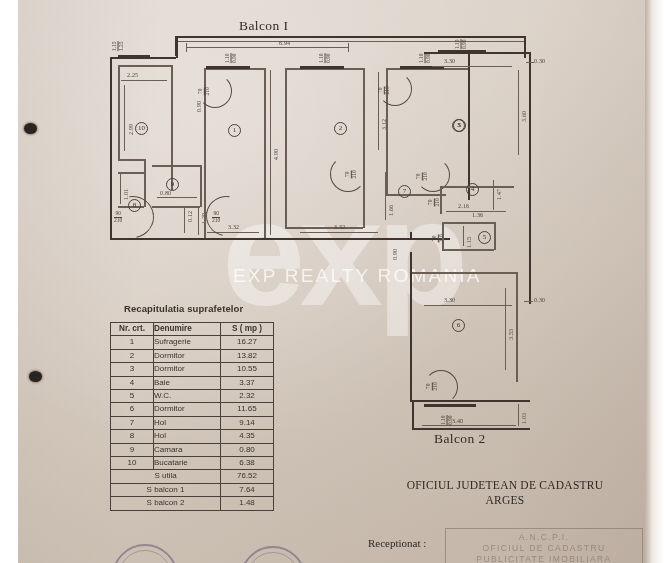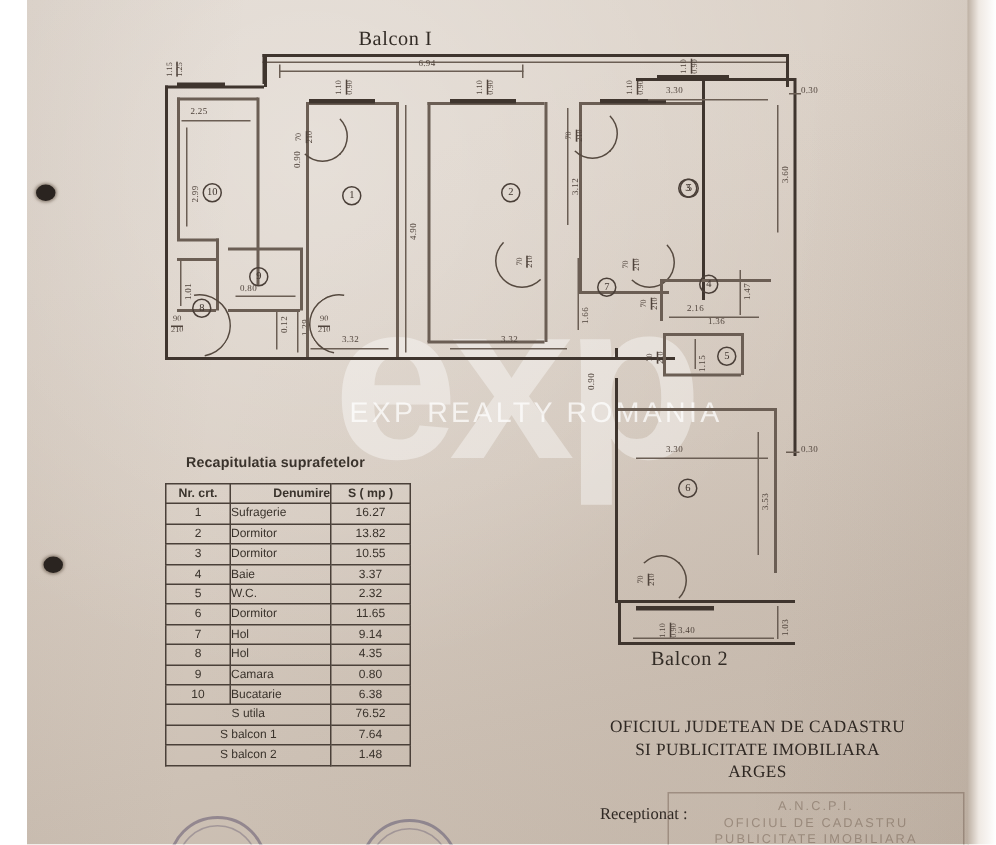--- a/index.html
+++ b/index.html
@@ -337,21 +337,21 @@
 
     <div class="balcon" style="left:434px;top:431px;">Balcon 2</div>
   </div>
 
   <div class="recapTitle" style="left:124px;top:303px;">Recapitulatia suprafetelor</div>
 
   <table class="recap" style="left:110px;top:322px;">
     <thead>
       <tr>
         <th class="c">Nr. crt.</th>
-        <th class="n" style="text-align:right">Denumire</th>
+        <th class="n" style="text-align:left">Denumire</th>
         <th class="s">S ( mp )</th>
       </tr>
     </thead>
     <tbody>
       <tr>
           <td class="c">1</td>
           <td class="n">Sufragerie</td>
           <td class="s">16.27</td>
         </tr>
       <tr>
@@ -410,25 +410,24 @@
         </tr>
       <tr>
           <td class="span" colspan="2">S balcon 2</td>
           <td class="s">1.48</td>
         </tr>
     </tbody>
   </table>
 
   <div class="office" style="left:360px;top:478px;width:290px;">
     <div>OFICIUL JUDETEAN DE CADASTRU</div>
-    <div>SI PUBLICITATE IMOBILIARA</div>
     <div>ARGES</div>
   </div>
 
-  <div class="recep" style="left:400px;top:537px;">Receptionat :</div>
+  <div class="recep" style="left:368px;top:537px;">Receptionat :</div>
 
   <div class="stampbox" style="left:445px;top:528px;width:196px;height:35px;">
     <div>A.N.C.P.I.</div>
     <div>OFICIUL DE CADASTRU</div>
     <div>PUBLICITATE IMOBILIARA</div>
   </div>
 
   <div class="rstamp" style="left:112px;top:544px;width:62px;height:62px;">
     <div class="inner"></div>
   </div>

